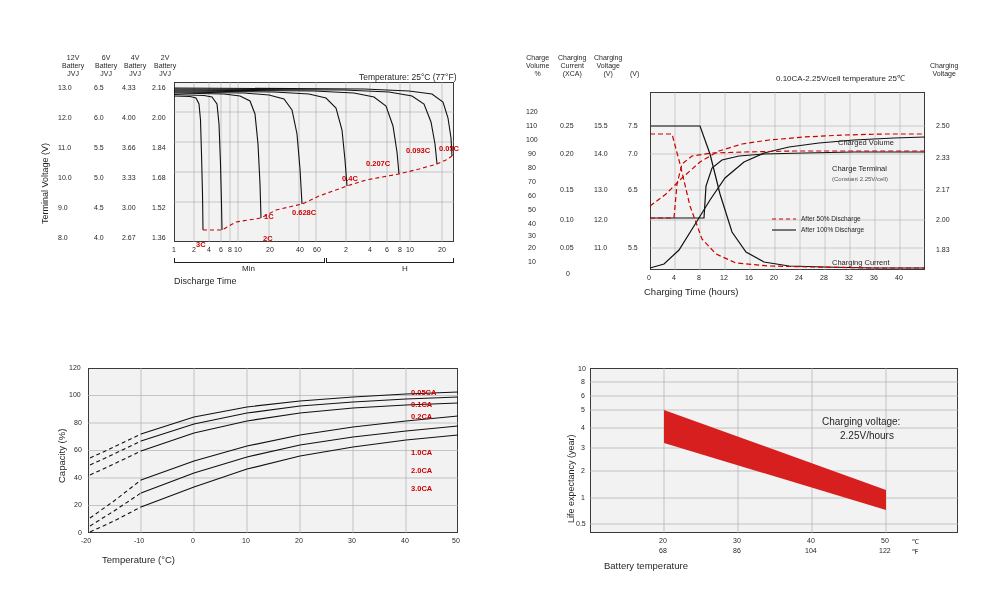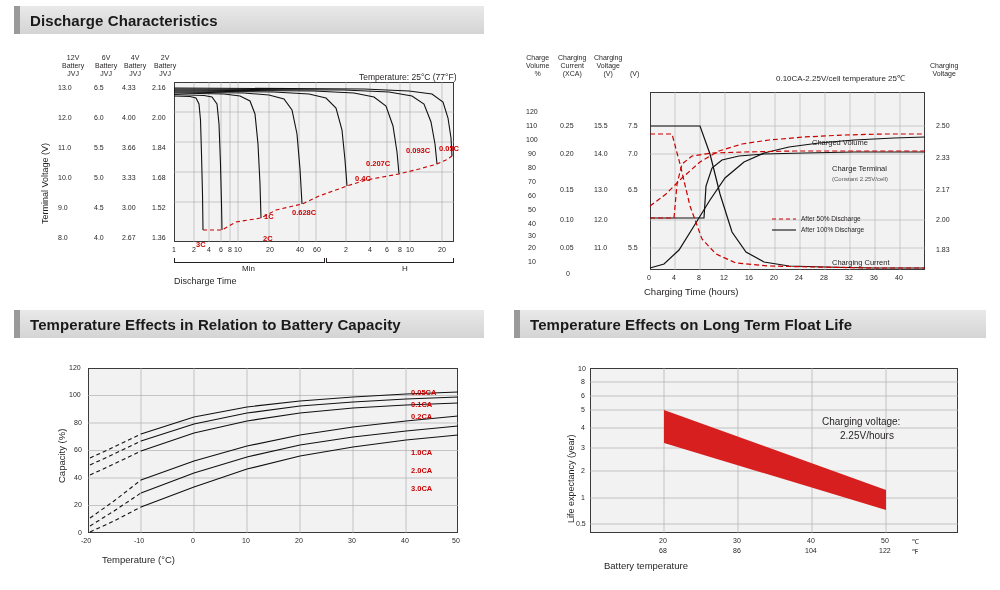--- a/index.html
+++ b/index.html
@@ -32,21 +32,20 @@
   .hdr{position:absolute;font-size:7px;line-height:8px;white-space:nowrap;text-align:center;}
   .arrowline{position:absolute;background:#231f20;height:1px;}
   .arrowtick{position:absolute;background:#231f20;width:1px;height:5px;}
 </style>
 </head>
 <body>
 
 <div class="page">
 
   <div class="panel" style="left:14px;top:6px;width:470px;height:280px;">
-    <div class="panel-title">Discharge Characteristics</div>
 
     <div class="plotwrap" style="position:absolute;left:0;top:28px;width:470px;height:252px;">
 
       <div class="hdr" style="left:48px;top:20px;">
         <div>12V</div>
         <div>Battery</div>
         <div>JVJ</div>
       </div>
       <div class="hdr" style="left:81px;top:20px;">
         <div>6V</div>
@@ -133,21 +132,21 @@
           <path d="M160,54 L350,55 L395,57 L418,60 L429,68 L434,84 L437,104 L438,122"></path>
         </g>
 
         <path d="M189,196 L208,196 L222,188 L247,184 L262,176 L288,170 L305,162 L333,152 L352,146 L385,140 L405,135 L423,130 L432,126 L438,122" fill="none" stroke="#cc0000" stroke-width="1.1" stroke-dasharray="4,3"></path>
       </svg>
 
       <div class="lbl red" style="left:182px;top:206px;">3C</div>
       <div class="lbl red" style="left:205px;top:200px;padding-left:44px;">2C</div>
       <div class="lbl red" style="left:250px;top:178px;">1C</div>
       <div class="lbl red" style="left:278px;top:174px;">0.628C</div>
-      <div class="lbl red" style="left:341px;top:140px;">0.4C</div>
+      <div class="lbl red" style="left:328px;top:140px;">0.4C</div>
       <div class="lbl red" style="left:352px;top:125px;">0.207C</div>
       <div class="lbl red" style="left:392px;top:112px;">0.093C</div>
       <div class="lbl red" style="left:425px;top:110px;">0.05C</div>
 
       <div class="lbl" style="left:345px;top:38px;font-size:8.5px;">Temperature: 25°C (77°F)</div>
 
       <div class="tick" style="left:158px;top:212px;">1</div>
       <div class="tick" style="left:178px;top:212px;">2</div>
       <div class="tick" style="left:193px;top:212px;">4</div>
       <div class="tick" style="left:205px;top:212px;">6</div>
@@ -272,21 +271,21 @@
         <path d="M136,184 L160,184 L163,150 L168,130 L178,122 L198,119 L230,118 L280,117 L340,117 L411,117" fill="none" stroke="#cc0000" stroke-width="1.2" stroke-dasharray="5,3"></path>
 
         <path d="M136,92 L186,92 L196,120 L206,160 L218,198 L232,218 L250,228 L275,232 L310,233 L360,234 L411,234" fill="none" stroke="#111111" stroke-width="1.2"></path>
 
         <path d="M136,100 L158,100 L166,130 L176,172 L188,205 L202,220 L222,229 L255,232 L300,233 L360,234 L411,234" fill="none" stroke="#cc0000" stroke-width="1.2" stroke-dasharray="5,3"></path>
 
         <line x1="258" y1="185" x2="282" y2="185" stroke="#cc0000" stroke-width="1.1" stroke-dasharray="4,3"></line>
         <line x1="258" y1="196" x2="282" y2="196" stroke="#111111" stroke-width="1.1"></line>
       </svg>
 
-      <div class="lbl" style="left:298px;top:104px;font-size:7.5px;">Charged Volume</div>
+      <div class="lbl" style="left:324px;top:104px;font-size:7.5px;">Charged Volume</div>
       <div class="lbl" style="left:318px;top:130px;font-size:7.5px;">Charge Terminal</div>
       <div class="lbl" style="left:318px;top:142px;font-size:6px;color:#555;">(Constant 2.25V/cell)</div>
       <div class="lbl" style="left:318px;top:224px;font-size:7.5px;">Charging Current</div>
 
       <div class="lbl" style="left:287px;top:181px;font-size:6.5px;">After  50% Discharge</div>
       <div class="lbl" style="left:287px;top:192px;font-size:6.5px;">After 100% Discharge</div>
 
       <div class="lbl" style="left:262px;top:38px;font-size:8px;">0.10CA-2.25V/cell  temperature 25℃</div>
 
       <div class="tick" style="left:133px;top:240px;">0</div>
@@ -299,21 +298,20 @@
       <div class="tick" style="left:306px;top:240px;">28</div>
       <div class="tick" style="left:331px;top:240px;">32</div>
       <div class="tick" style="left:356px;top:240px;">36</div>
       <div class="tick" style="left:381px;top:240px;">40</div>
 
       <div class="lbl" style="left:130px;top:252px;font-size:9.5px;">Charging Time (hours)</div>
     </div>
   </div>
 
   <div class="panel" style="left:14px;top:310px;width:470px;height:270px;">
-    <div class="panel-title">Temperature Effects in Relation to Battery Capacity</div>
 
     <div class="plotwrap" style="position:absolute;left:0;top:28px;width:470px;height:242px;">
 
       <div class="axesbox" style="left:74px;top:30px;width:370px;height:165px;"></div>
 
       <svg width="470" height="242">
         <g stroke="#b0b0b0" stroke-width="0.7">
           <line x1="127" y1="30" x2="127" y2="195"></line>
           <line x1="180" y1="30" x2="180" y2="195"></line>
           <line x1="233" y1="30" x2="233" y2="195"></line>
@@ -370,21 +368,20 @@
       <div class="lbl red" style="left:397px;top:50px;text-align:right;">0.05CA</div>
       <div class="lbl red" style="left:397px;top:62px;">0.1CA</div>
       <div class="lbl red" style="left:397px;top:74px;">0.2CA</div>
       <div class="lbl red" style="left:397px;top:110px;">1.0CA</div>
       <div class="lbl red" style="left:397px;top:128px;">2.0CA</div>
       <div class="lbl red" style="left:397px;top:146px;">3.0CA</div>
     </div>
   </div>
 
   <div class="panel" style="left:514px;top:310px;width:472px;height:270px;">
-    <div class="panel-title">Temperature Effects on Long Term Float Life</div>
 
     <div class="plotwrap" style="position:absolute;left:0;top:28px;width:472px;height:242px;">
 
       <div class="axesbox" style="left:76px;top:30px;width:368px;height:165px;"></div>
 
       <svg width="472" height="242">
         <g stroke="#b0b0b0" stroke-width="0.7">
           <line x1="150" y1="30" x2="150" y2="195"></line>
           <line x1="224" y1="30" x2="224" y2="195"></line>
           <line x1="298" y1="30" x2="298" y2="195"></line>

